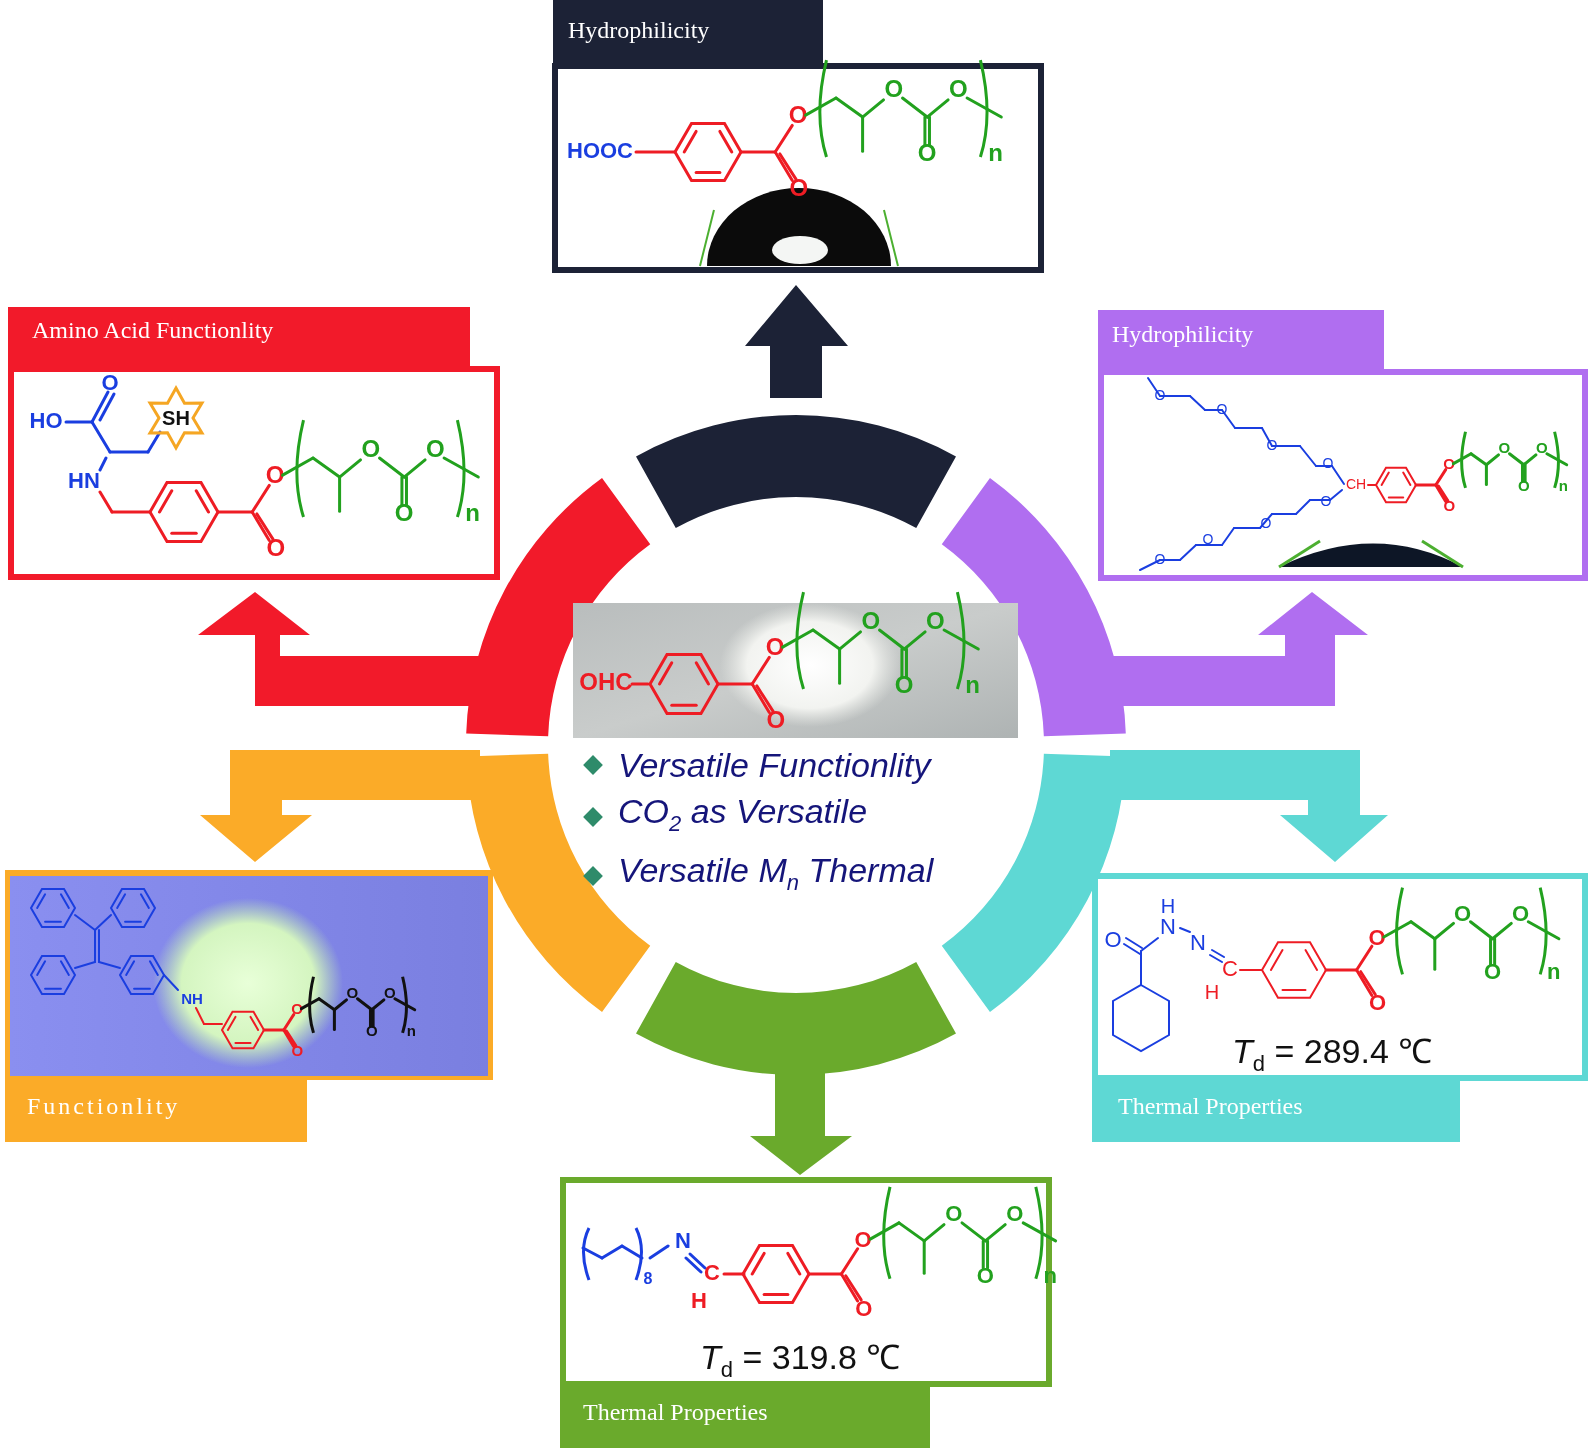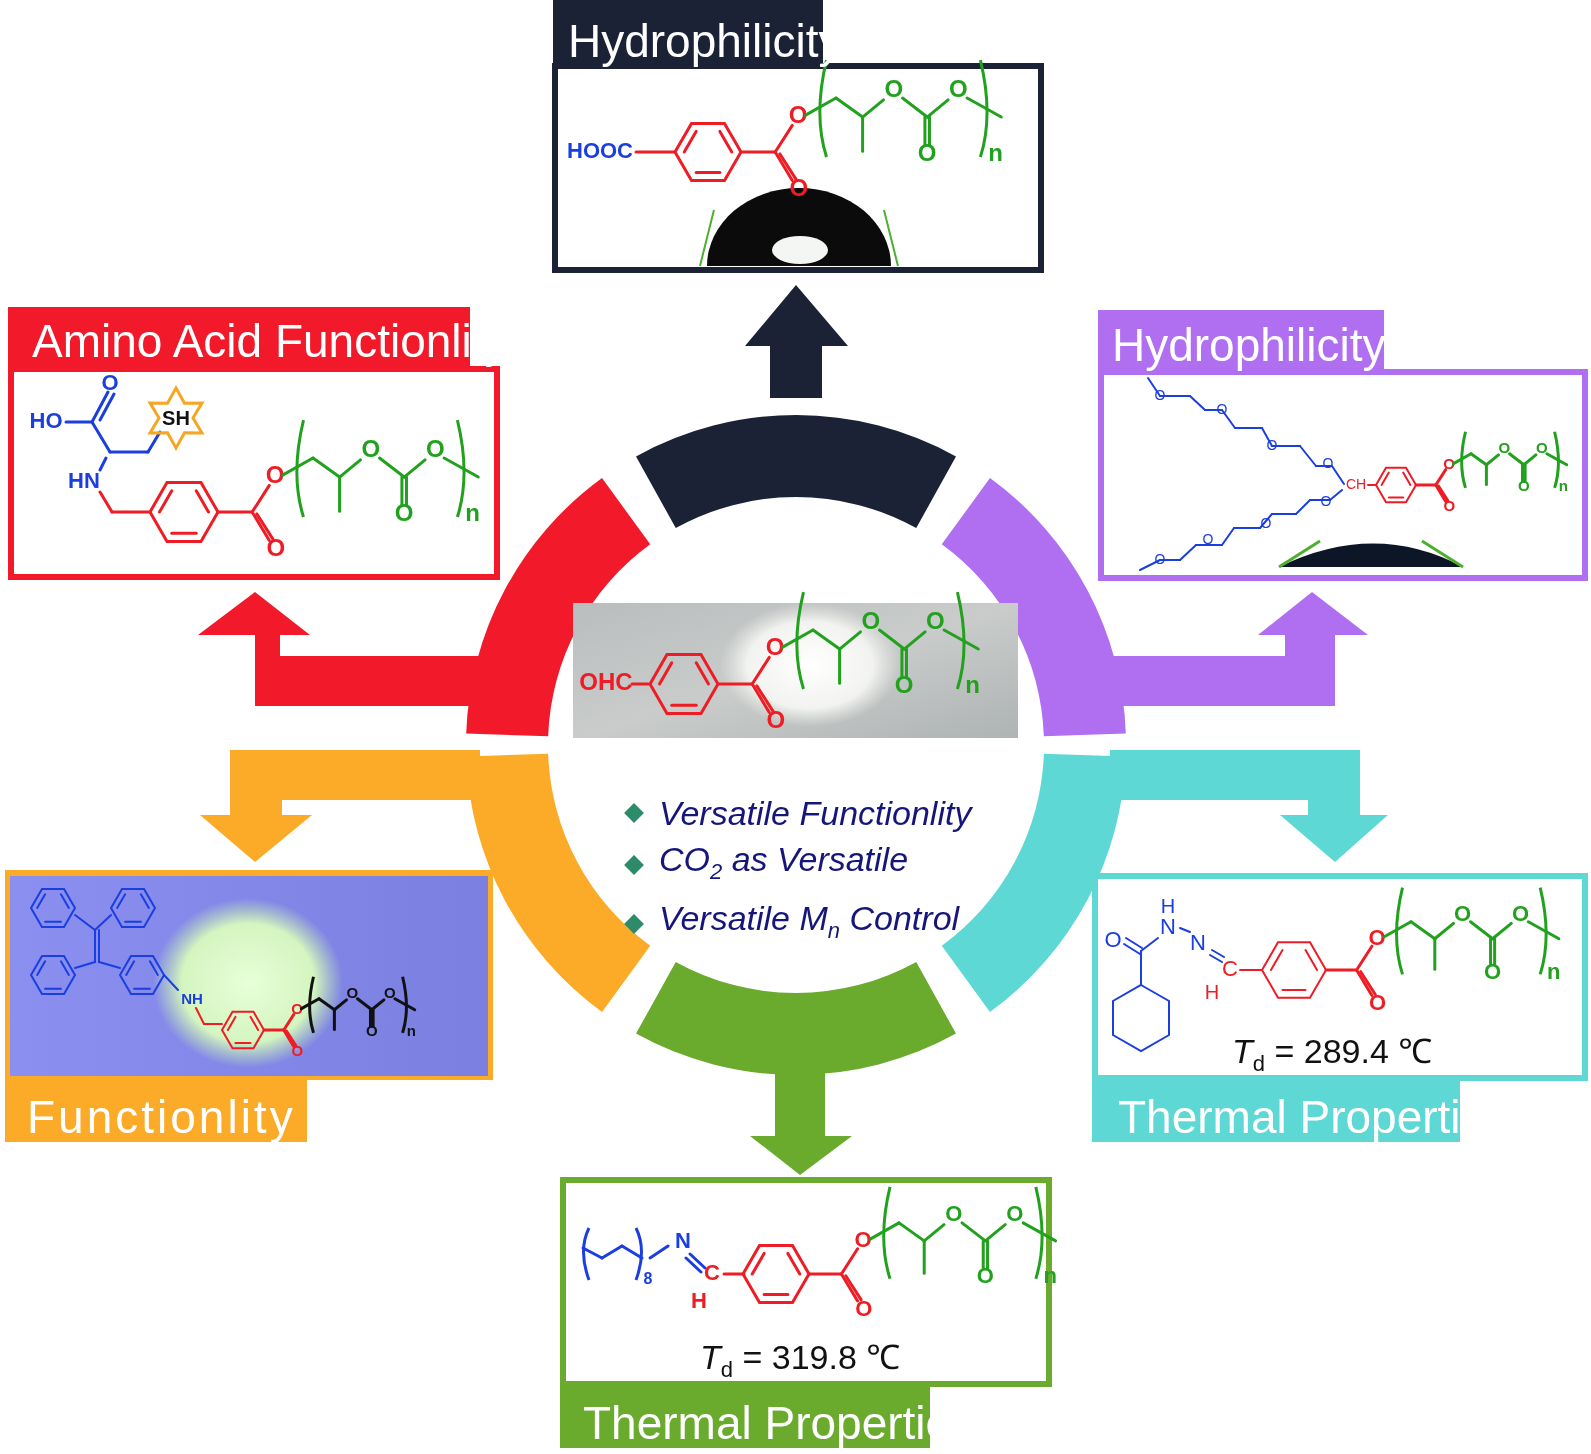--- a/index.html
+++ b/index.html
@@ -1,22 +1,22 @@
 <!DOCTYPE html>
 <html><head>
 <meta charset="utf-8">
 <style>
   html,body{margin:0;padding:0;background:#fff;}
   body{width:1591px;height:1454px;position:relative;overflow:hidden;font-family:"Liberation Sans",sans-serif;}
   svg.main{position:absolute;left:0;top:0;}
-  .label{position:absolute;color:#fff;font-family:Liberation Sans, sans-serif;font-size:46px;line-height:1;white-space:nowrap;}
+  .label{position:absolute;color:#fff;font-family:Liberation Serif, serif;font-size:24px;line-height:1;white-space:nowrap;}
   .td{position:absolute;font-family:"Liberation Sans",sans-serif;font-size:34px;color:#111;white-space:nowrap;}
   .td i{font-style:italic;}
   .td sub{font-size:22px;}
-  .bullets{position:absolute;left:621px;top:742px;font-family:"Liberation Sans",sans-serif;font-style:italic;font-size:34px;color:#15157a;line-height:46px;margin-top:48px;}
+  .bullets{position:absolute;left:580px;top:742px;font-family:"Liberation Sans",sans-serif;font-style:italic;font-size:34px;color:#15157a;line-height:46px;}
   .bullet-row{display:flex;align-items:center;}
   .diamond{display:inline-block;width:14px;height:14px;background:#2e8b6a;transform:rotate(45deg);margin:0 18px 0 6px;}
 </style>
 </head>
 <body>
 
 <svg class="main" width="1591" height="1454" viewBox="0 0 1591 1454">
 
   <g>
     <path id="arc-top" fill="#1c2236" d="M636.0128253187088,456.3754966439994 A330,330 0 0 1 955.9871746812912,456.3754966439994 L916.2327858210916,528.0943126294299 A248,248 0 0 0 675.7672141789084,528.0943126294299 Z"></path>
@@ -421,15 +421,15 @@
   <div class="bullet-row">
     <span class="diamond"></span>
     <span>Versatile Functionlity</span>
   </div>
   <div class="bullet-row">
     <span class="diamond"></span>
     <span><span>CO</span><sub style="font-size:22px">2</sub><span> as Versatile</span></span>
   </div>
   <div class="bullet-row">
     <span class="diamond"></span>
-    <span><span>Versatile M</span><sub style="font-size:22px">n</sub><span> Control</span></span>
+    <span><span>Versatile M</span><sub style="font-size:22px">n</sub><span> Thermal</span></span>
   </div>
 </div>
 
 </body></html>

